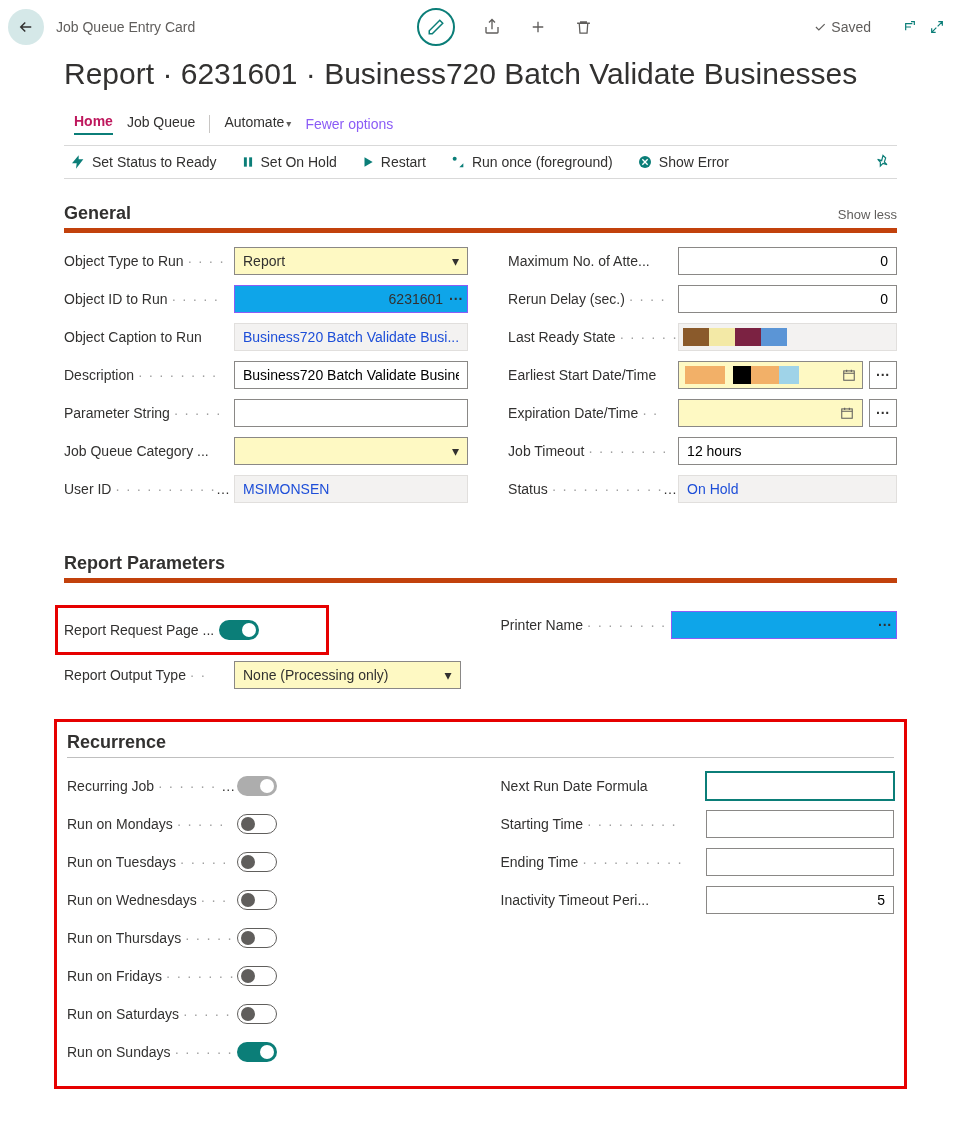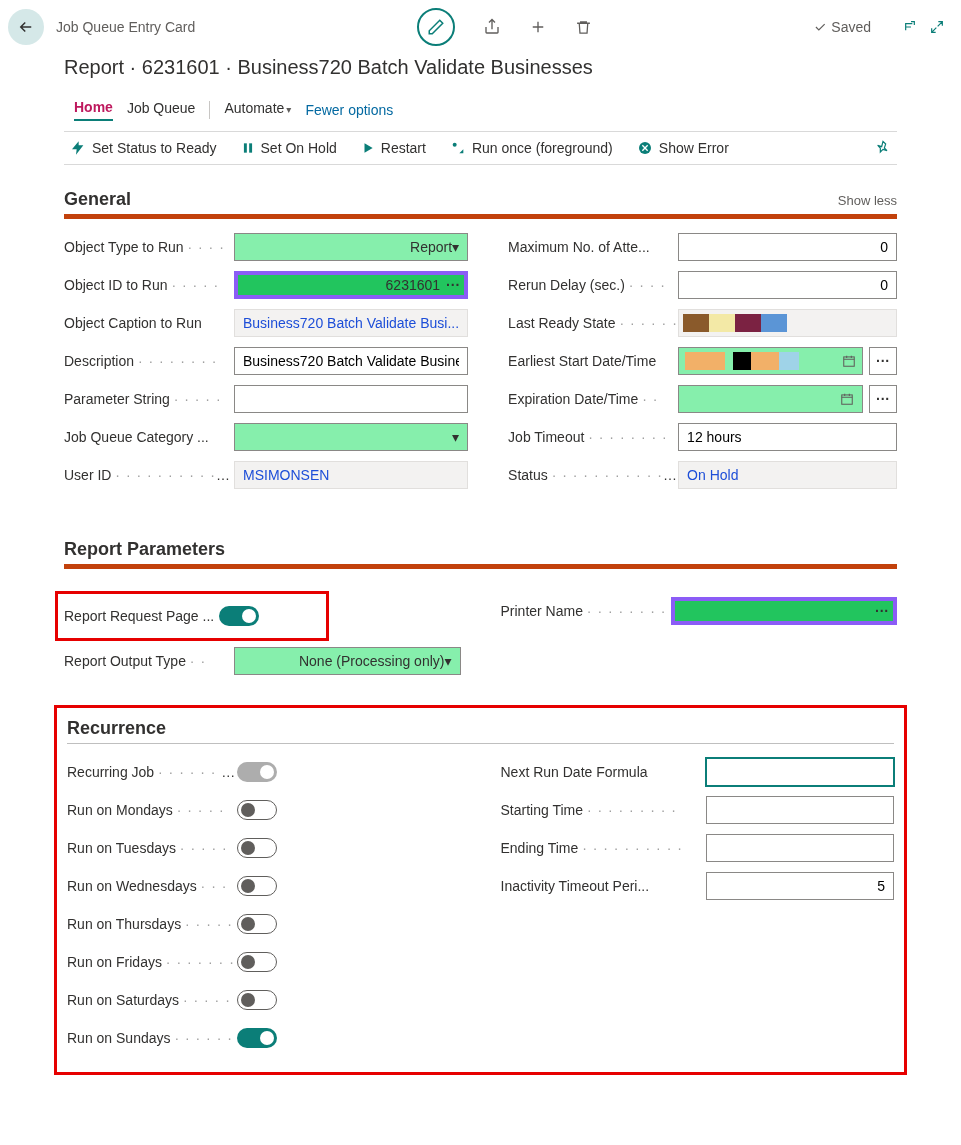--- a/index.html
+++ b/index.html
@@ -53,21 +53,21 @@
     display: inline-flex;
   }
   .top-icon.teal { color: #0b7e78; }
   .saved {
     color: #605e5c;
     display: flex; align-items: center; gap: 4px;
     font-size: 14px;
   }
   .saved svg { color: #605e5c; }
   .page-title {
-    font-size: 20px;
+    font-size: 30px;
     font-weight: 300;
     padding: 8px 0 0 64px;
     max-width: 880px;
     line-height: 1.35;
   }
   .tabs {
     display: flex;
     align-items: center;
     gap: 14px;
     padding: 18px 0 0 74px;
@@ -79,21 +79,21 @@
   }
   .tab.active {
     color: #be185d;
     border-bottom: 2px solid #0b7e78;
     font-weight: 600;
   }
   .tab-sep {
     width: 1px; height: 18px; background: #c8c6c4;
   }
   .chevron { font-size: 10px; margin-left: 2px; color:#605e5c;}
-  .fewer { color: #0369a1; cursor: pointer;}
+  .fewer { color: #8b5cf6; cursor: pointer;}
   .actionbar {
     margin: 10px 64px 0 64px;
     border-top: 1px solid #d9d9d9;
     border-bottom: 1px solid #d9d9d9;
     padding: 8px 6px;
     display: flex;
     align-items: center;
     gap: 24px;
   }
   .action-item {
@@ -165,30 +165,30 @@
     background: #f3f2f1;
     border: 1px solid #e1dfdd;
     color: #1d4ed8;
     display: flex; align-items: center;
     overflow: hidden; white-space: nowrap; text-overflow: ellipsis;
   }
   .fcontrol .select {
     width: 100%;
     height: 28px;
     border: 1px solid #8a8886;
-    background: #86efac;
+    background: #fef9c3;
     display: flex; align-items: center;
     padding: 0 8px;
-    justify-content: flex-end;
+    justify-content: space-between;
   }
   .fcontrol .lookup {
     width: 100%;
     height: 28px;
-    border: 4px solid #8b5cf6;
-    background: #22c55e;
+    border: 1px solid #8b5cf6;
+    background: #0ea5e9;
     display: flex; align-items: center;
     padding: 0 4px 0 8px;
     justify-content: flex-end;
   }
   .ellipsis-btn {
     width: 28px; height: 28px;
     border: 1px solid #8a8886;
     background: #fff;
     display: flex; align-items: center; justify-content: center;
     cursor: pointer;

